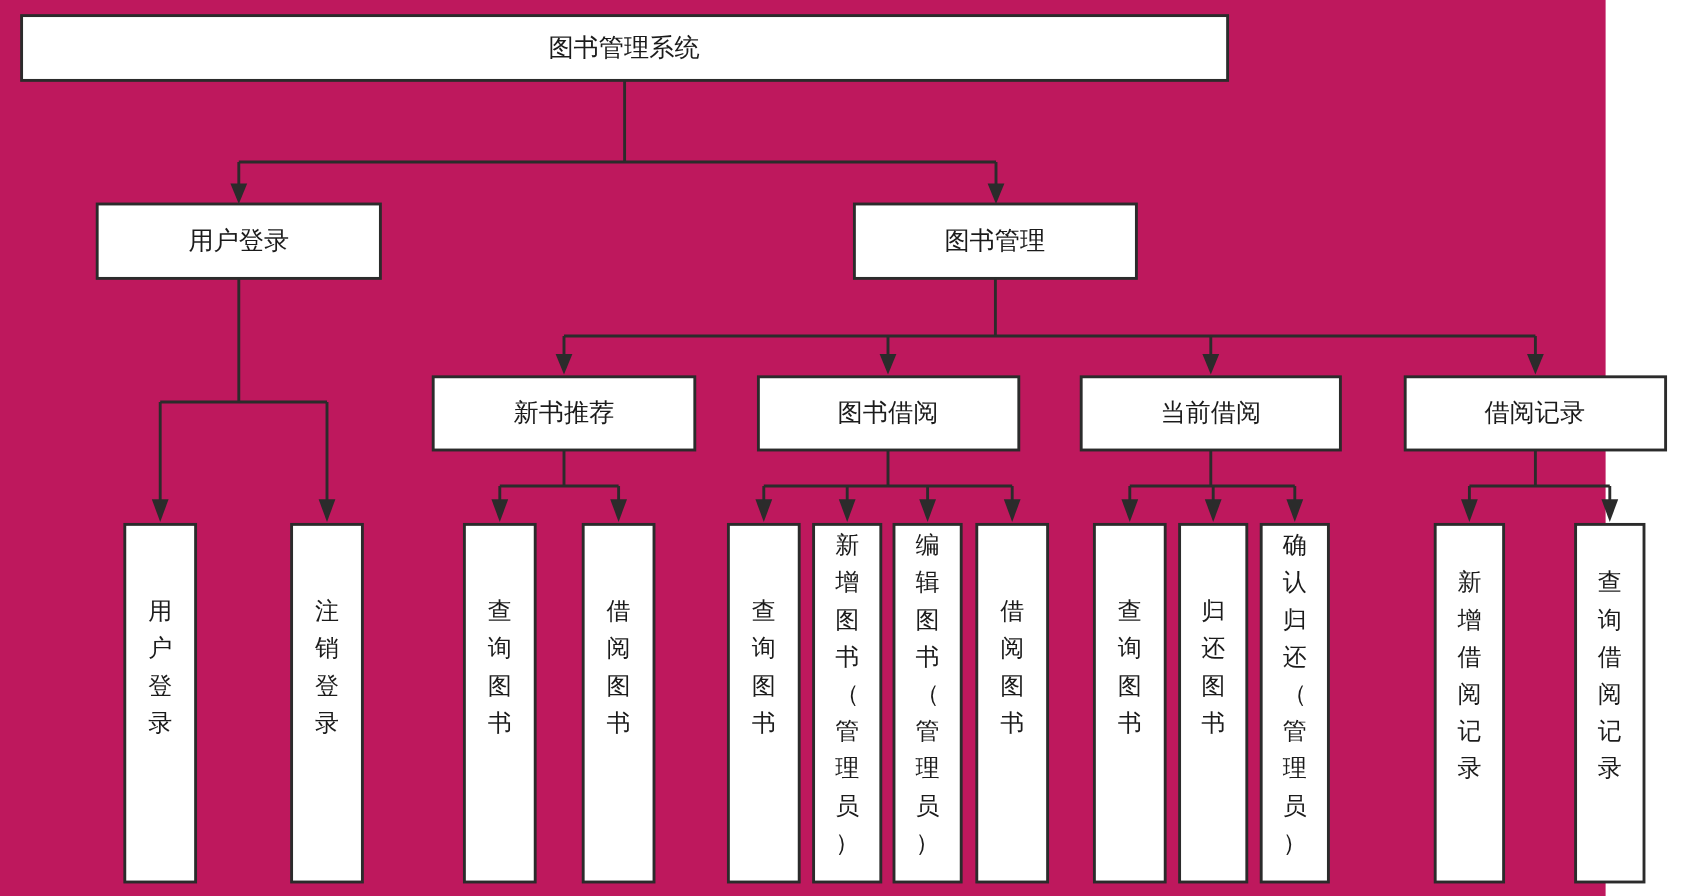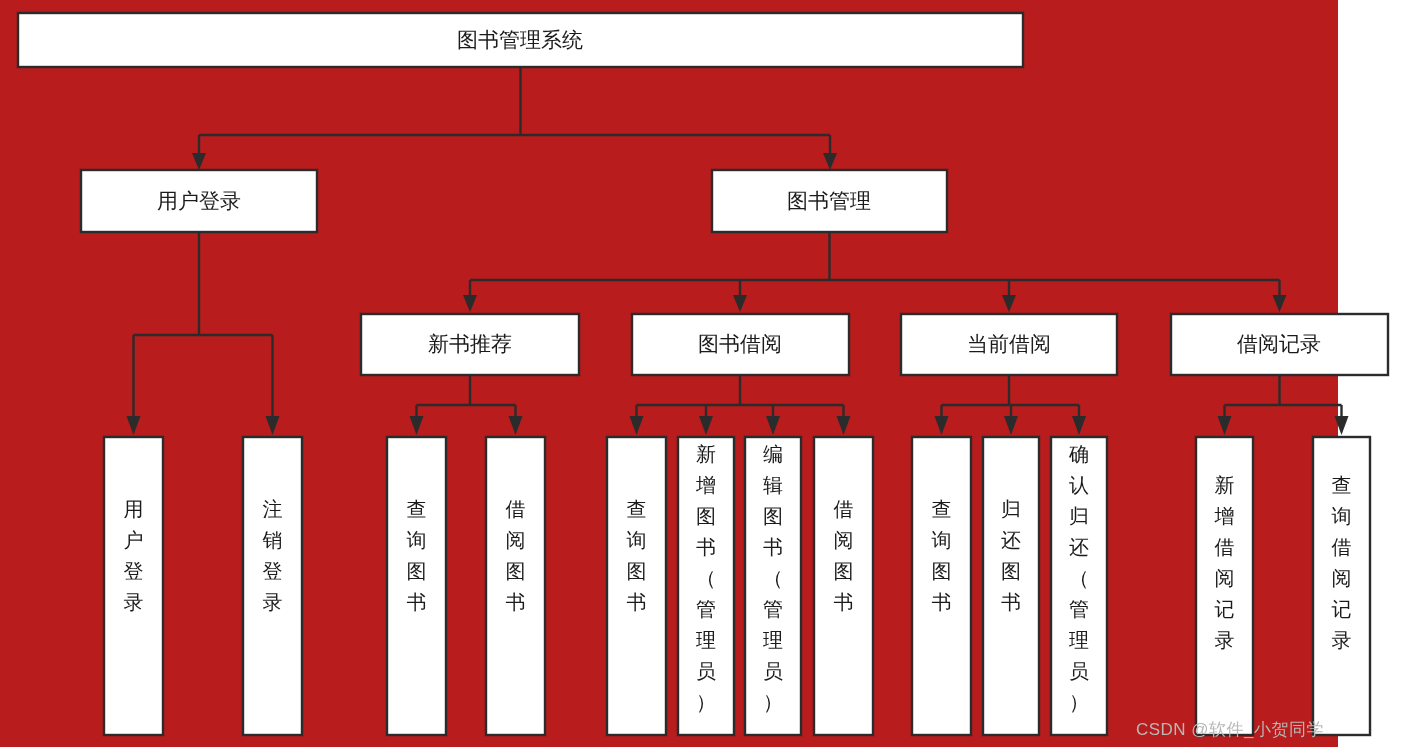--- a/index.html
+++ b/index.html
@@ -10,21 +10,21 @@
   body {
     width: 1405px;
     height: 747px;
     font-family: "Liberation Sans", "DejaVu Sans", sans-serif;
     overflow: hidden;
   }
   #diagram-root {
     position: relative;
     width: 1338px;
     height: 747px;
-    background: #b91c1c;
+    background: #be185d;
     text-align: right;
   }
   svg#flowchart {
     position: absolute;
     top: 0;
     left: 0;
     width: 1405px;
     height: 747px;
     display: block;
   }
@@ -241,15 +241,14 @@
       </g>
 
       <g>
         <rect class="node-box" x="1313" y="437" width="57" height="298"></rect>
         <text class="node-label-v vtext" x="1341.5" y="492"><tspan x="1341.5" y="492">查</tspan><tspan x="1341.5" y="523">询</tspan><tspan x="1341.5" y="554">借</tspan><tspan x="1341.5" y="585">阅</tspan><tspan x="1341.5" y="616">记</tspan><tspan x="1341.5" y="647">录</tspan></text>
       </g>
 
     </g>
   </svg>
 
-  <div class="watermark-text">CSDN @软件_小贺同学</div>
 
 </div>
 
 </body></html>

